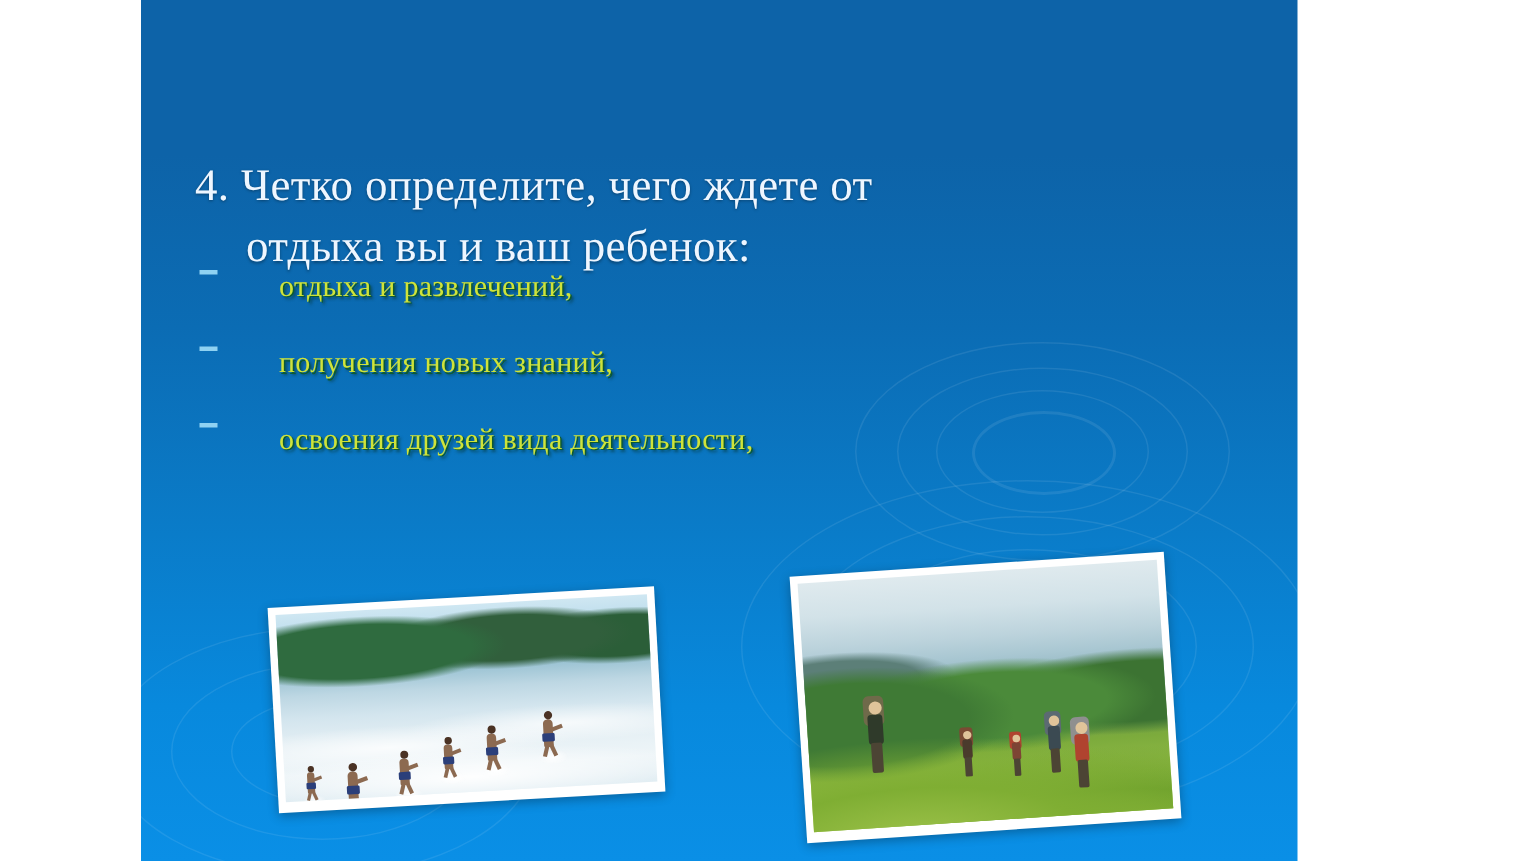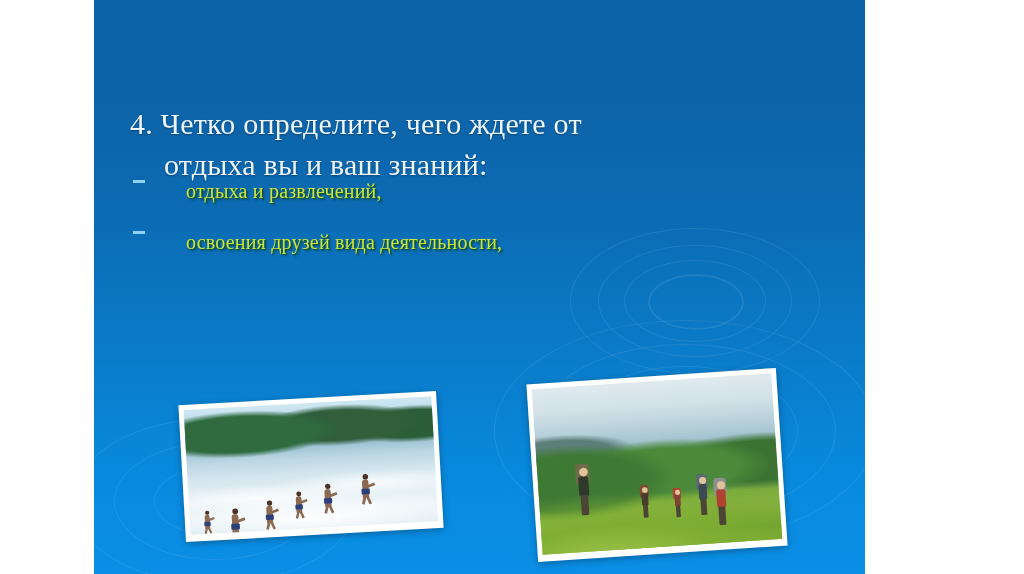--- a/index.html
+++ b/index.html
@@ -319,30 +319,34 @@
     <div id="ripple-cluster-3">
       <div class="ripple r-b" style="left:-60px;  top:-34px;  width:120px; height:68px;"></div>
       <div class="ripple r-b" style="left:-100px; top:-58px;  width:200px; height:116px;"></div>
       <div class="ripple r-b" style="left:-142px; top:-82px;  width:284px; height:164px;"></div>
     </div>
 
     <div id="text-block">
 
       <div id="title">
         <span class="t-line1">4. Четко определите, чего ждете от</span>
-        <span class="t-line2">отдыха вы и ваш знаний:</span>
+        <span class="t-line2">отдыха вы и ваш ребенок:</span>
       </div>
 
       <ul id="bullet-list">
 
         <li class="bullet-row">
           <span class="bullet-dash" aria-label="-"></span>
           <span class="bullet-text">отдыха и развлечений,</span>
         </li>
 
+        <li class="bullet-row">
+          <span class="bullet-dash" aria-label="-"></span>
+          <span class="bullet-text">получения новых знаний,</span>
+        </li>
 
         <li class="bullet-row">
           <span class="bullet-dash" aria-label="-"></span>
           <span class="bullet-text">освоения друзей вида деятельности,</span>
         </li>
 
 
       </ul>
     </div>
 

